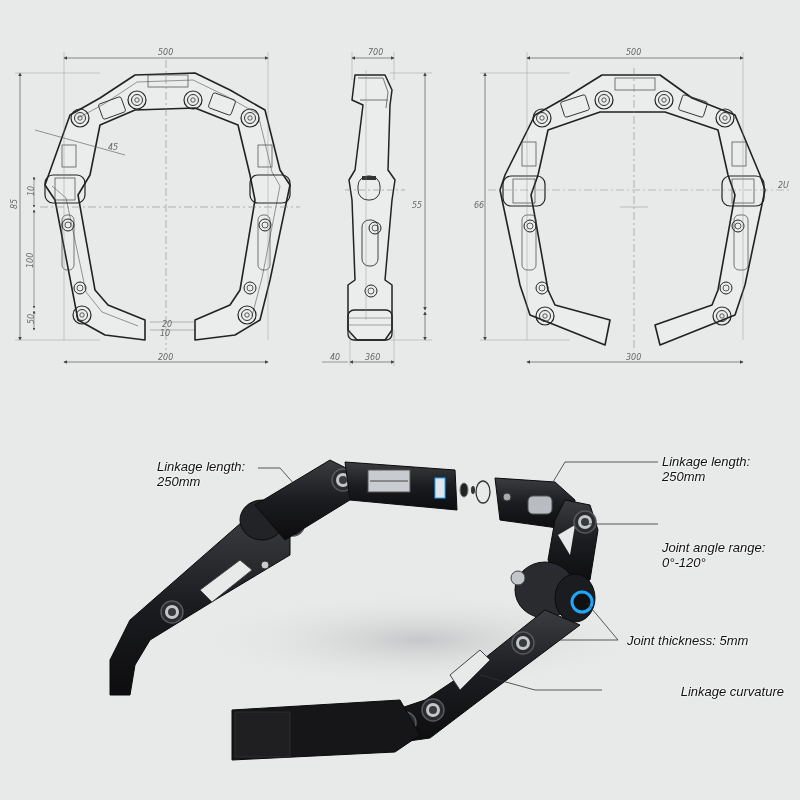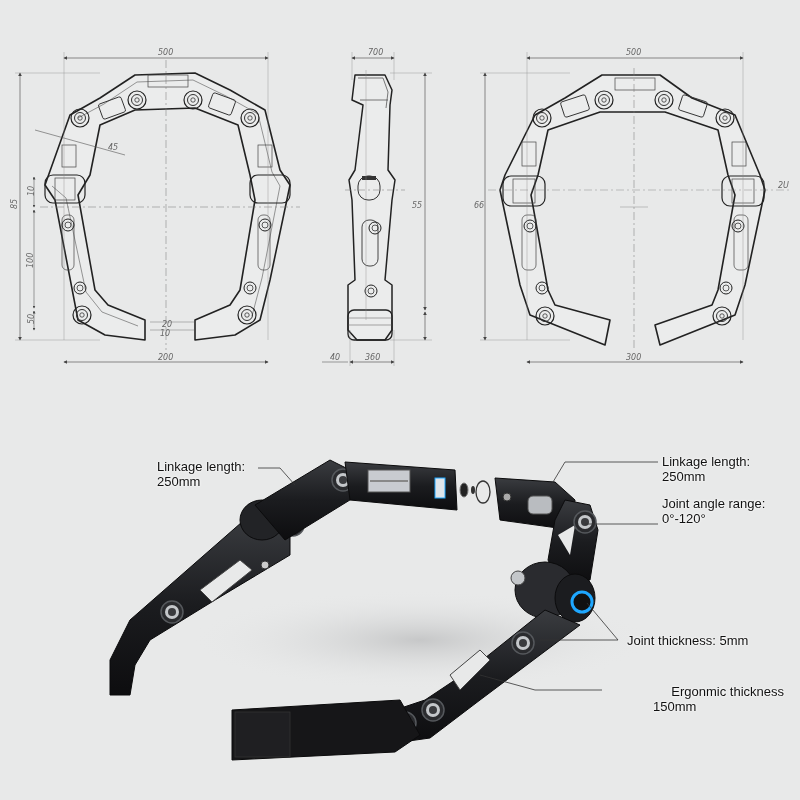--- a/index.html
+++ b/index.html
@@ -13,20 +13,21 @@
     svg text.dim {
       font-family: "DejaVu Sans", sans-serif;
       font-size: 8px; fill: #666; font-style: italic;
     }
     .callout {
       position: absolute;
       font-family: "Liberation Sans", sans-serif;
       font-size: 13px; line-height: 15px; color: #111;
       text-shadow: 0 0 3px #fff, 0 0 2px #fff;
       white-space: nowrap;
+      font-style: italic;
     }
     .callout.center { text-align: center; }
   </style>
 </head>
 <body>
 
 <div class="stage">
 
   <svg width="800" height="400" viewBox="0 0 800 400" style="position:absolute;left:0;top:0">
     <defs>
@@ -255,26 +256,25 @@
   <div class="callout" style="left:157px;top:459px">
     <div>Linkage length:</div>
     <div>250mm</div>
   </div>
 
   <div class="callout" style="left:662px;top:454px">
     <div>Linkage length:</div>
     <div>250mm</div>
   </div>
 
-  <div class="callout" style="left:662px;top:496px">
+  <div class="callout" style="left:662px;top:540px">
     <div>Joint angle range:</div>
     <div>0°-120°</div>
   </div>
 
   <div class="callout" style="left:627px;top:633px">
     <div>Joint thickness: 5mm</div>
   </div>
 
   <div class="callout center" style="left:606px;top:684px;width:178px">
-    <div style="text-align:right">Ergonmic thickness</div>
-    <div style="text-align:left;padding-left:47px">150mm</div>
+    <div style="text-align:right">Linkage curvature</div>
   </div>
 </div>
 
 </body></html>

